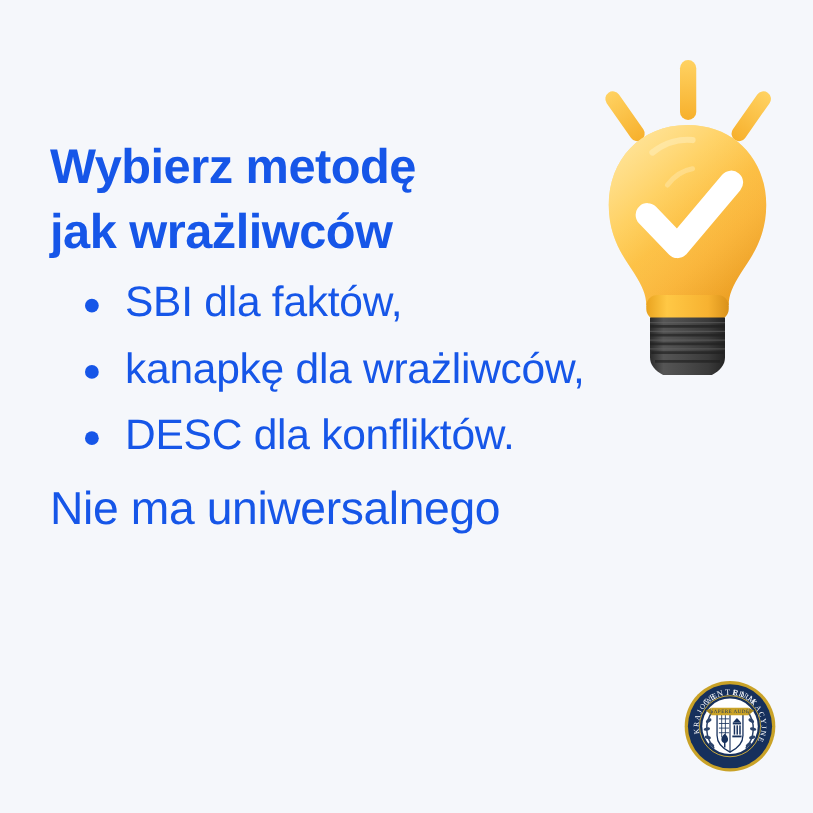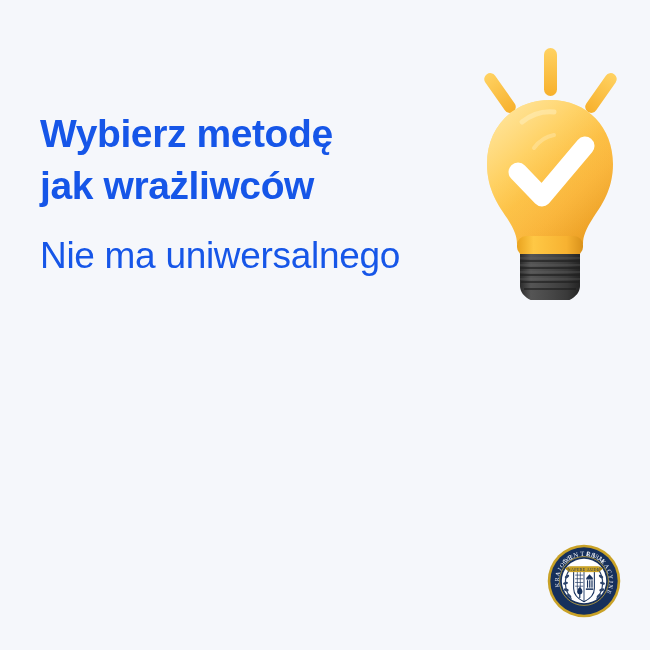--- a/index.html
+++ b/index.html
@@ -62,21 +62,21 @@
     background: #1656e8;
   }
   .closing-line {
     color: #1656e8;
     font-size: 37px;
     font-weight: 500;
     line-height: 52px;
     letter-spacing: -0.3px;
     white-space: nowrap;
   }
-  .closing-wrap { margin-top: 18px; }
+  .closing-wrap { margin-top: 6px; }
 
   
   .bulb {
     position: absolute;
     left: 470px;
     top: 40px;
     width: 160px;
     height: 260px;
   }
   .bulb svg { display: block; width: 100%; height: 100%; }
@@ -94,20 +94,34 @@
 </head>
 <body>
 
 <div class="canvas">
 
   <div class="text-block">
 
     <div class="headline-line">Wybierz metodę</div>
     <div class="headline-line">jak wrażliwców</div>
 
+    <ul class="bullet-list">
+      <li class="bullet-item">
+        <span class="bullet-dot"></span>
+        <span>SBI dla faktów,</span>
+      </li>
+      <li class="bullet-item">
+        <span class="bullet-dot"></span>
+        <span>kanapkę dla wrażliwców,</span>
+      </li>
+      <li class="bullet-item">
+        <span class="bullet-dot"></span>
+        <span>DESC dla konfliktów.</span>
+      </li>
+    </ul>
 
     <div class="closing-wrap">
       <div class="closing-line">Nie ma uniwersalnego</div>
     </div>
   </div>
 
   <div class="bulb">
     <svg viewBox="0 0 160 260" xmlns="http://www.w3.org/2000/svg">
       <defs>
         <linearGradient id="glassGrad" x1="0.15" y1="0.05" x2="0.9" y2="0.95">

